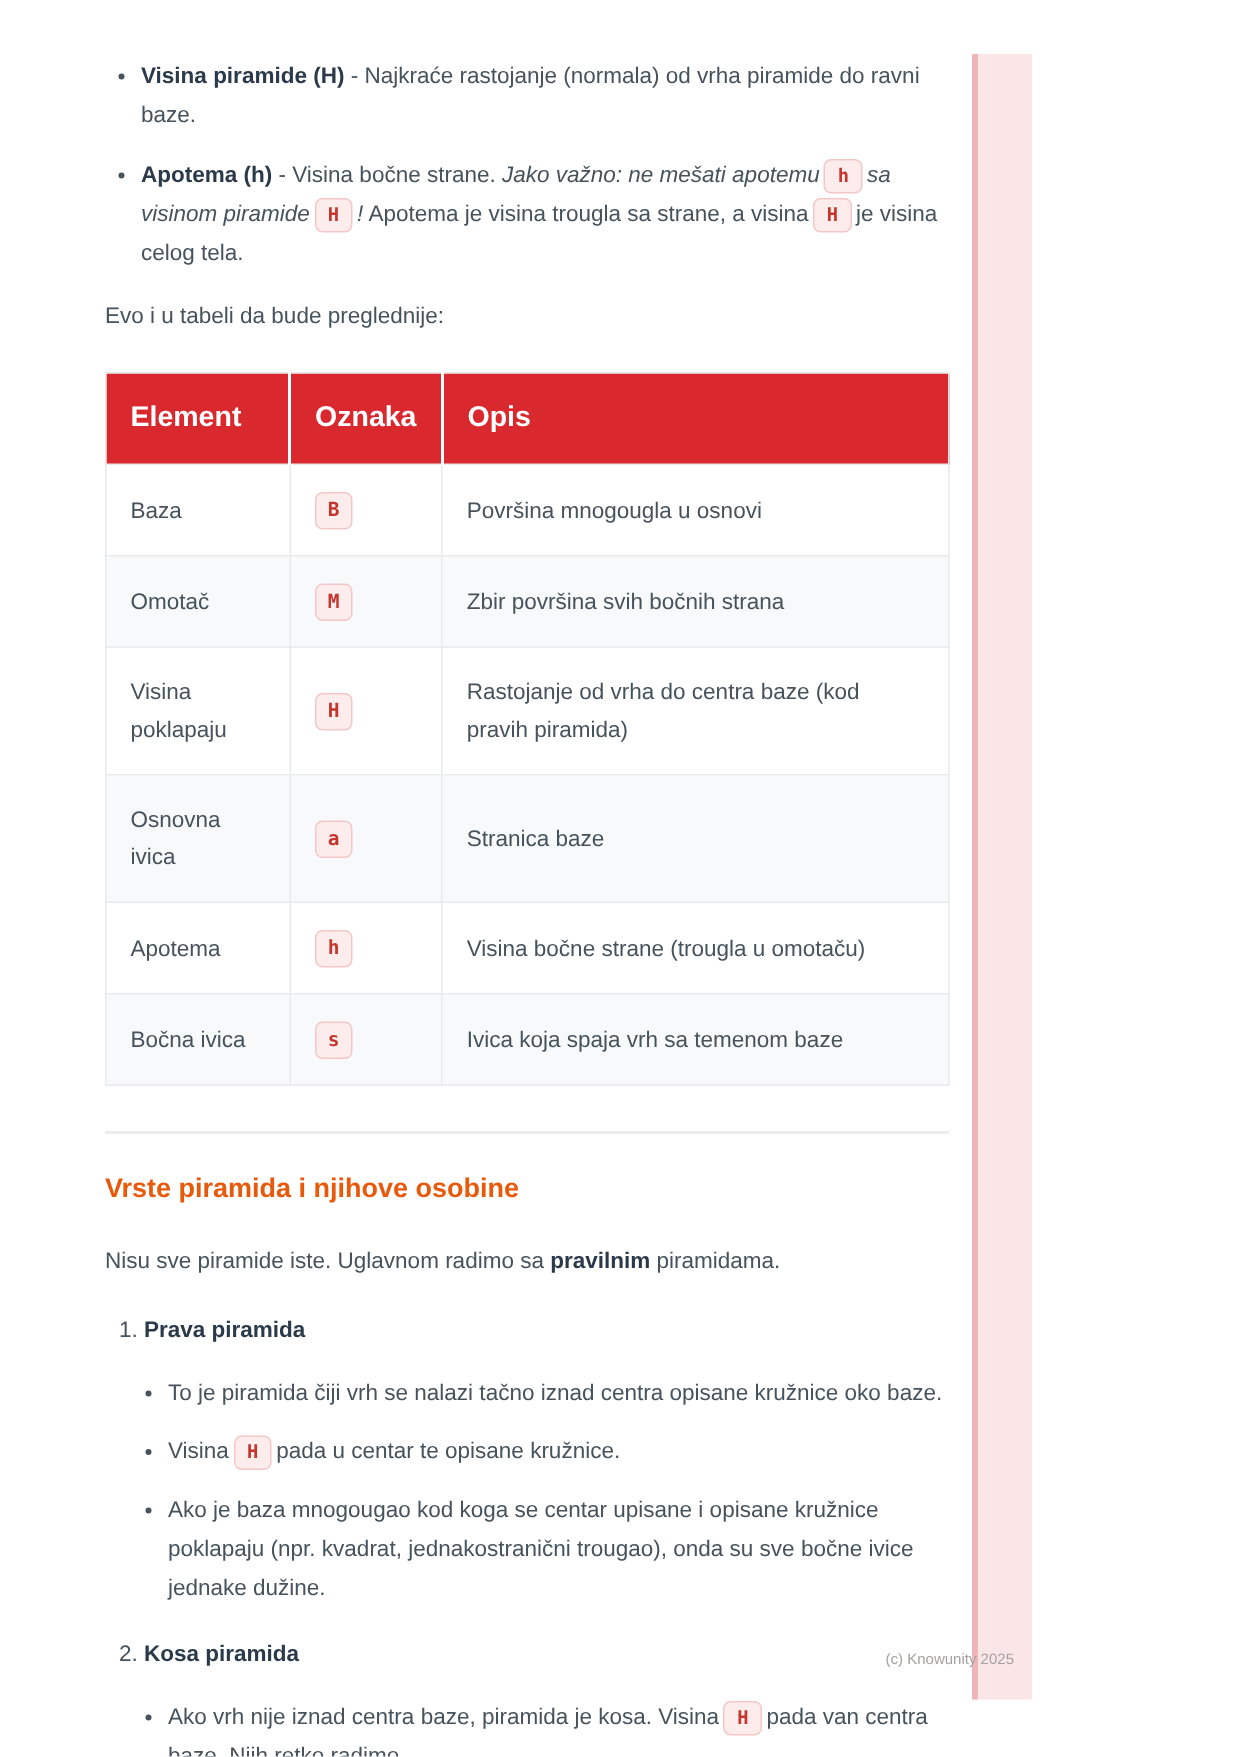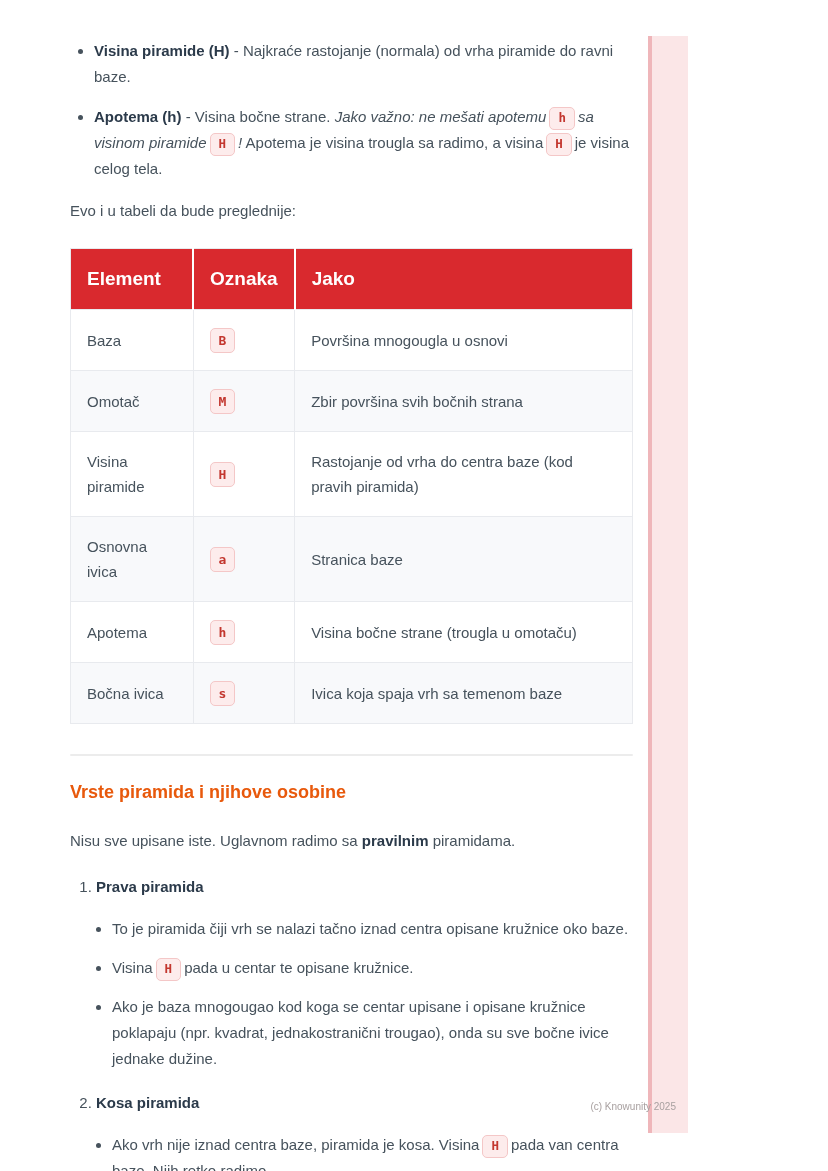--- a/index.html
+++ b/index.html
@@ -105,51 +105,51 @@
 <body>
 
 <div class="page">
 
   <div class="edge-stripe"></div>
 
   <div class="content">
 
     <ul class="top-bullets" id="topBullets">
         <li><span class="b">Visina piramide (H)</span><span> - Najkraće rastojanje (normala) od vrha piramide do ravni baze.</span></li>
-        <li><span class="b">Apotema (h)</span><span> - Visina bočne strane. </span><span class="i">Jako važno: ne mešati apotemu</span><code class="badge">h</code><span class="i">sa visinom piramide</span><code class="badge">H</code><span class="i">!</span><span> Apotema je visina trougla sa radimo, a visina</span><code class="badge">H</code><span>je visina celog tela.</span></li>
+        <li><span class="b">Apotema (h)</span><span> - Visina bočne strane. </span><span class="i">Jako važno: ne mešati apotemu</span><code class="badge">h</code><span class="i">sa visinom piramide</span><code class="badge">H</code><span class="i">!</span><span> Apotema je visina trougla sa strane, a visina</span><code class="badge">H</code><span>je visina celog tela.</span></li>
       </ul>
 
     <p class="table-intro">Evo i u tabeli da bude preglednije:</p>
 
     <table class="info-table">
       <colgroup>
         <col class="c-element">
           <col class="c-oznaka">
           <col class="c-opis">
       </colgroup>
       <thead>
         <tr>
           <th>Element</th>
           <th>Oznaka</th>
-          <th>Jako</th>
+          <th>Opis</th>
         </tr>
       </thead>
       <tbody id="tableBody">
           <tr>
             <td>Baza</td>
             <td><code class="badge">B</code></td>
             <td>Površina mnogougla u osnovi</td>
           </tr>
           <tr>
             <td>Omotač</td>
             <td><code class="badge">M</code></td>
             <td>Zbir površina svih bočnih strana</td>
           </tr>
           <tr>
-            <td>Visina piramide</td>
+            <td>Visina poklapaju</td>
             <td><code class="badge">H</code></td>
             <td>Rastojanje od vrha do centra baze (kod pravih piramida)</td>
           </tr>
           <tr>
             <td>Osnovna ivica</td>
             <td><code class="badge">a</code></td>
             <td>Stranica baze</td>
           </tr>
           <tr>
             <td>Apotema</td>
@@ -161,21 +161,21 @@
             <td><code class="badge">s</code></td>
             <td>Ivica koja spaja vrh sa temenom baze</td>
           </tr>
         </tbody>
     </table>
 
     <hr class="divider">
 
     <h2 class="section-heading">Vrste piramida i njihove osobine</h2>
 
-    <p class="section-intro"><span>Nisu sve upisane iste. Uglavnom radimo sa </span><span class="b">pravilnim</span><span> piramidama.</span></p>
+    <p class="section-intro"><span>Nisu sve piramide iste. Uglavnom radimo sa </span><span class="b">pravilnim</span><span> piramidama.</span></p>
 
     <ol class="numbered" id="numberedList">
         <li><strong>Prava piramida</strong><ul class="sub-bullets">
             <li><span>To je piramida čiji vrh se nalazi tačno iznad centra opisane kružnice oko baze.</span></li>
             <li><span>Visina</span><code class="badge">H</code><span>pada u centar te opisane kružnice.</span></li>
             <li><span>Ako je baza mnogougao kod koga se centar upisane i opisane kružnice poklapaju (npr. kvadrat, jednakostranični trougao), onda su sve bočne ivice jednake dužine.</span></li>
           </ul></li>
         <li><strong>Kosa piramida</strong><ul class="sub-bullets">
             <li><span>Ako vrh nije iznad centra baze, piramida je kosa. Visina</span><code class="badge">H</code><span>pada van centra baze. Njih retko radimo.</span></li>
           </ul></li>

